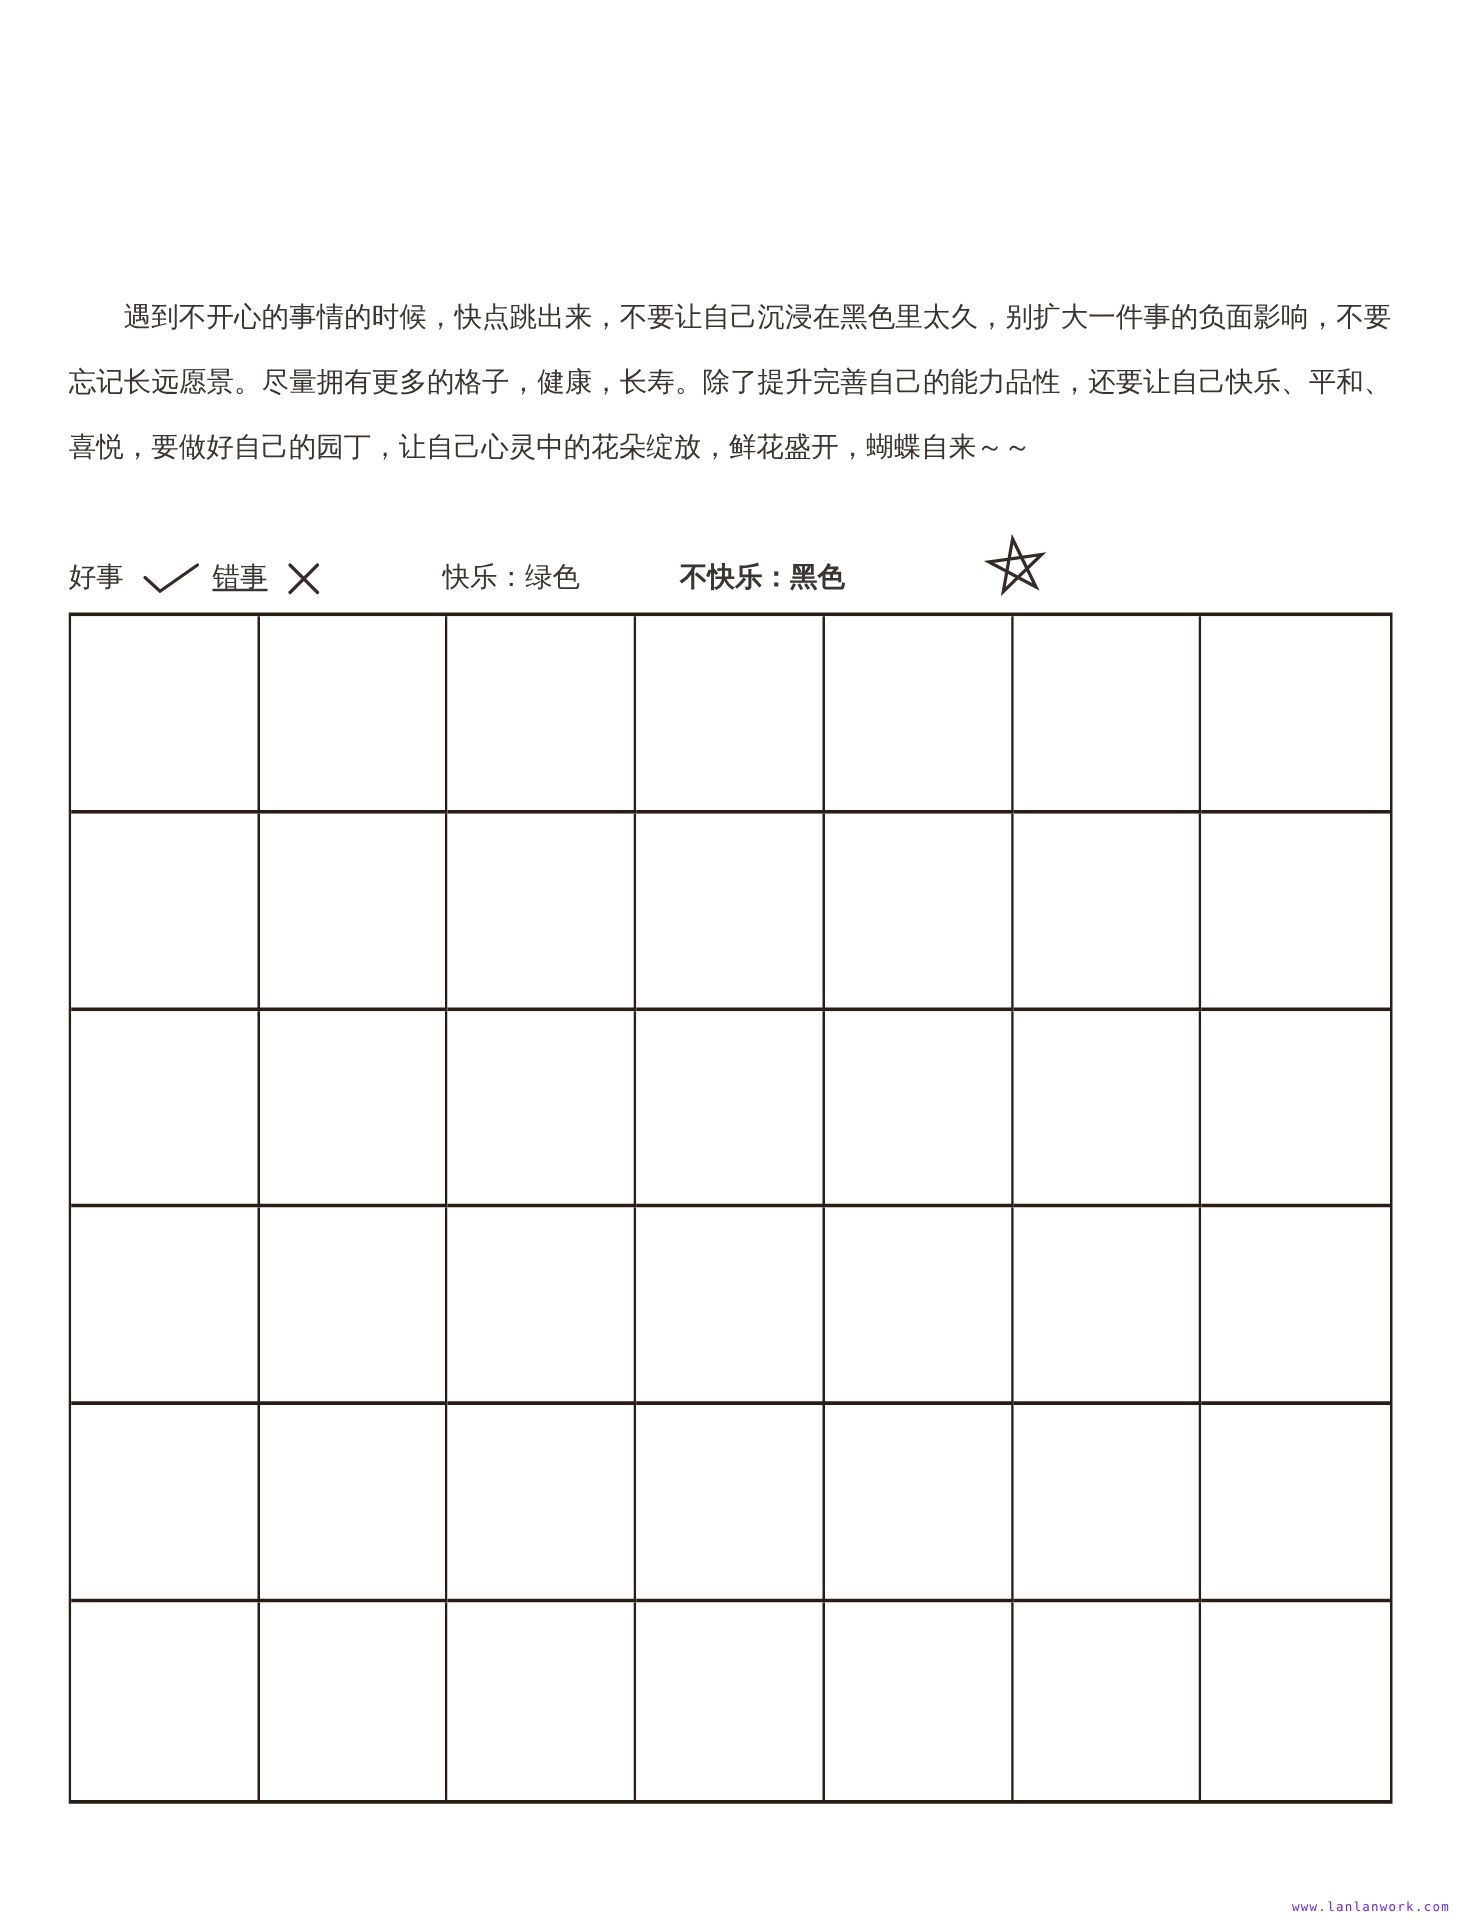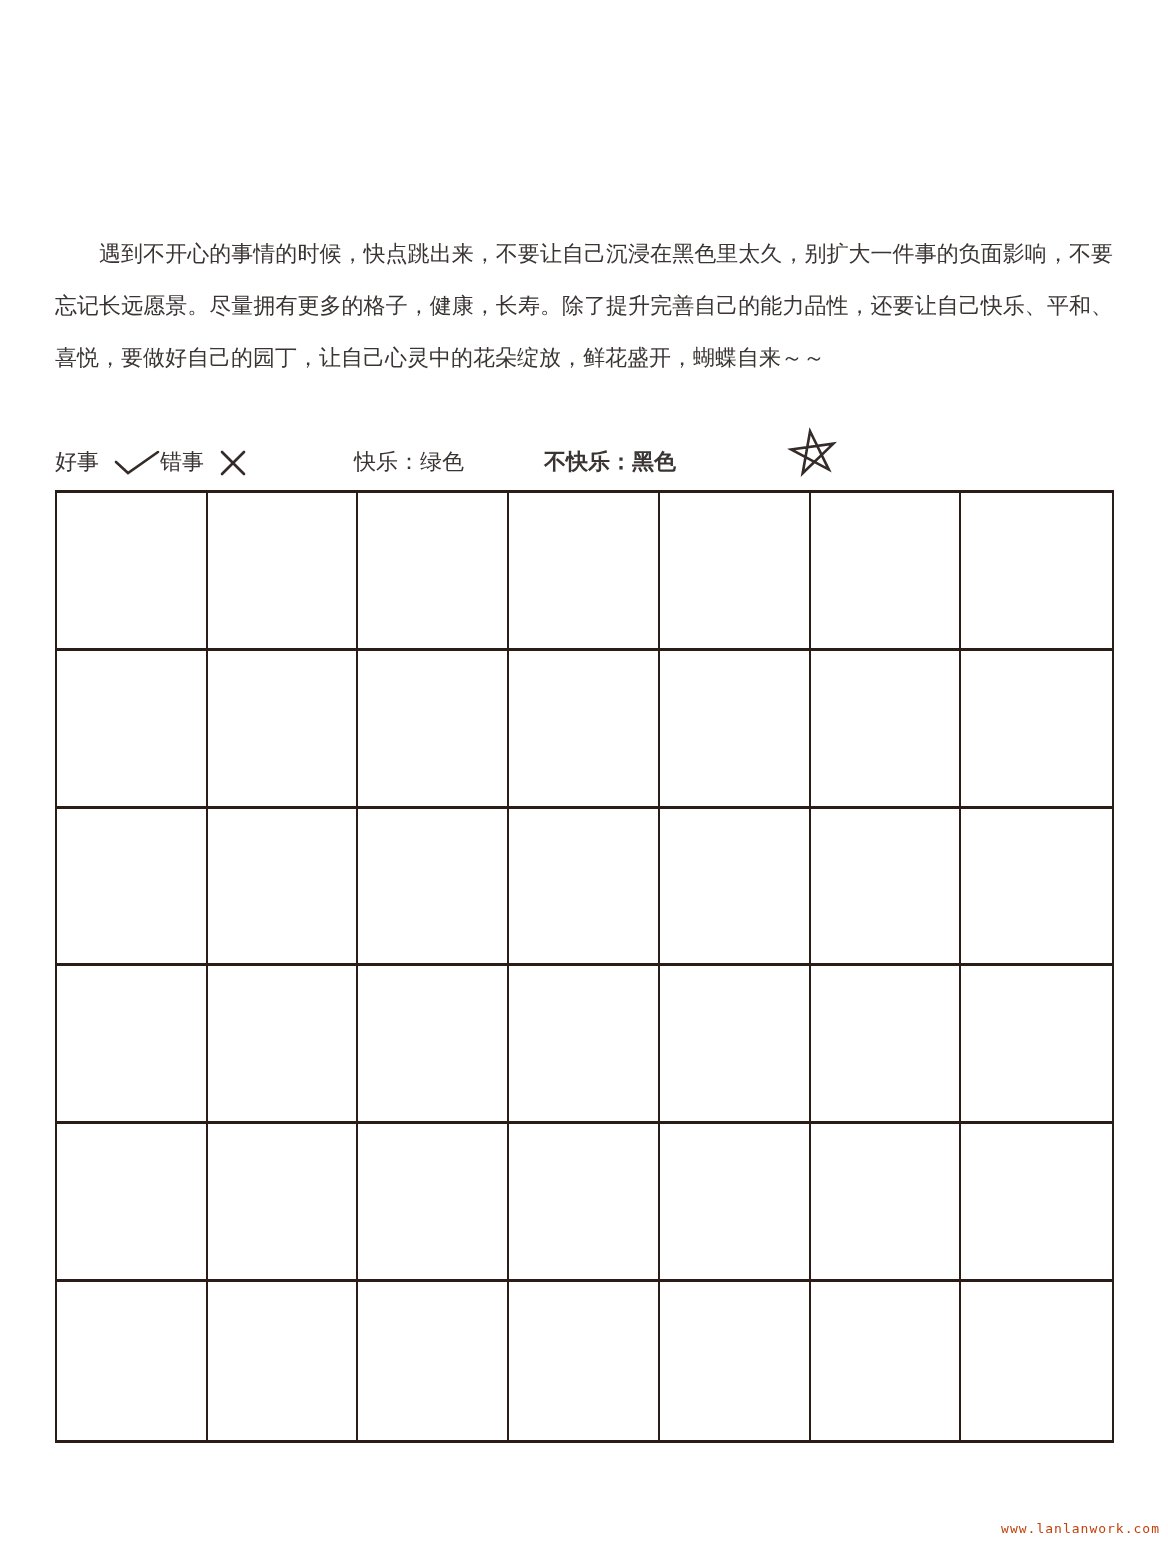--- a/index.html
+++ b/index.html
@@ -52,21 +52,21 @@
     position: absolute;
     top: 0;
     height: 52px;
     display: flex;
     align-items: flex-end;
     white-space: nowrap;
   }
   .legend-item .sym { display: inline-block; }
   .li-good   { left: 55px;  }
   .li-good .sym  { margin-left: 14px; margin-top: 4px; }
-  .li-wrong  { left: 160px; }
+  .li-wrong  { left: 170px; text-decoration: underline; }
   .li-wrong .sym { margin-left: 14px; margin-top: 2px; }
   .li-happy  { left: 354px; }
   .li-unhappy{ left: 544px; font-weight: bold; }
   .li-star   { left: 778px; }
   .li-star .sym  { margin-left: 10px; margin-top: 6px; }
   svg.stroke-icon { display: block; }
   svg.stroke-icon path,
   svg.stroke-icon line,
   svg.stroke-icon polyline,
   svg.stroke-icon polygon {
@@ -96,23 +96,23 @@
     border-bottom: 3px solid #2a1c17;
     background: #ffffff;
   }
   .record-grid .cell:nth-child(7n) { border-right: none; }
   .record-grid .cell:nth-child(n+36) { border-bottom: none; }
   .watermark {
     position: absolute;
     right: 8px;
     top: 1521px;
     font-family: "DejaVu Sans Mono", "Liberation Mono", monospace;
-    font-size: 13px;
+    font-size: 10px;
     letter-spacing: 1px;
-    color: #c2410c;
+    color: #6d28d9;
   }
 </style>
 </head>
 <body>
 
 <div class="page">
 
 
   <p class="intro">遇到不开心的事情的时候，快点跳出来，不要让自己沉浸在黑色里太久，别扩大一件事的负面影响，不要忘记长远愿景。尽量拥有更多的格子，健康，长寿。除了提升完善自己的能力品性，还要让自己快乐、平和、喜悦，要做好自己的园丁，让自己心灵中的花朵绽放，鲜花盛开，蝴蝶自来～～</p>
 

